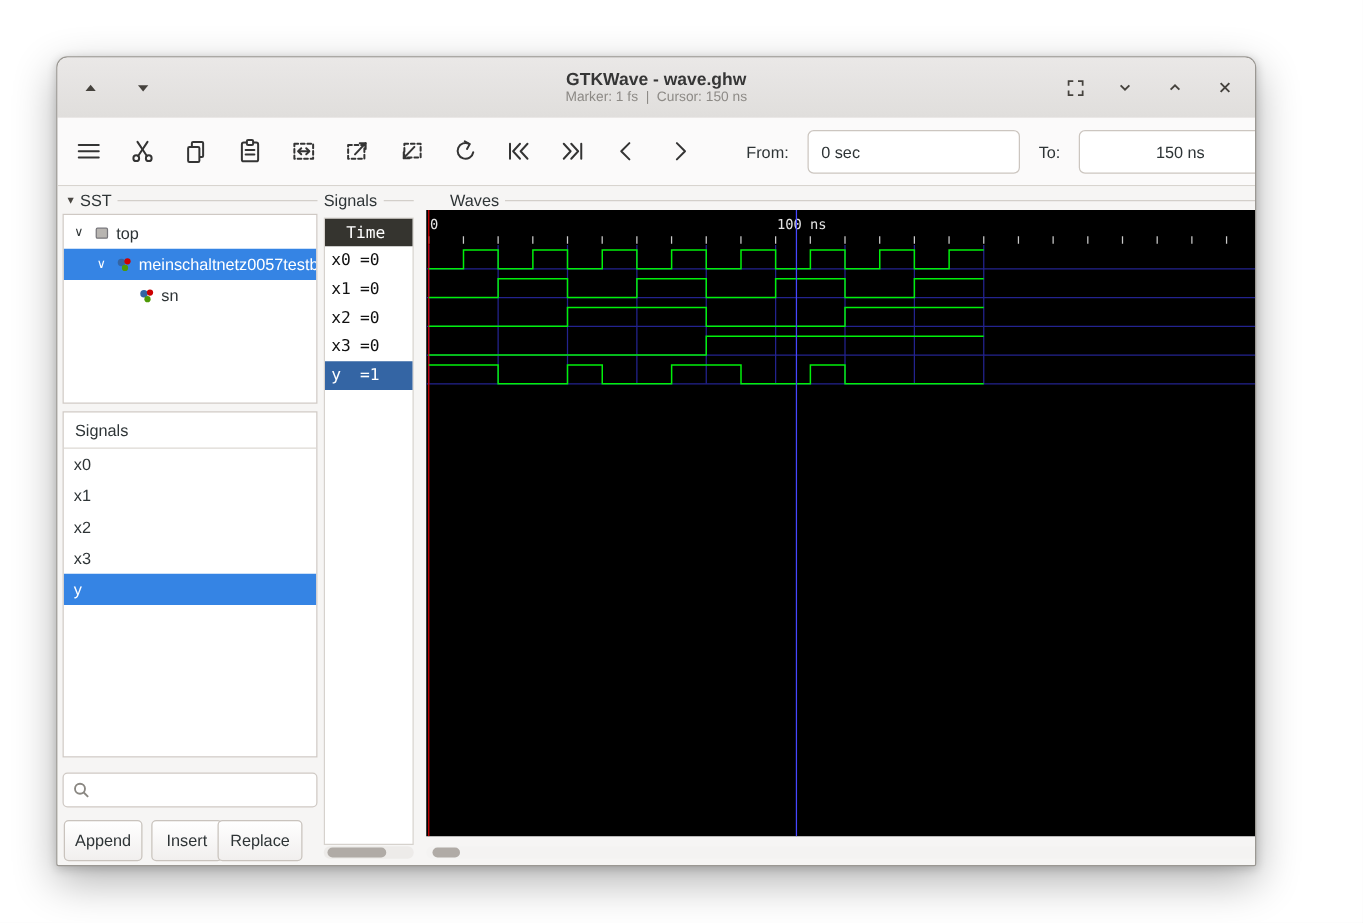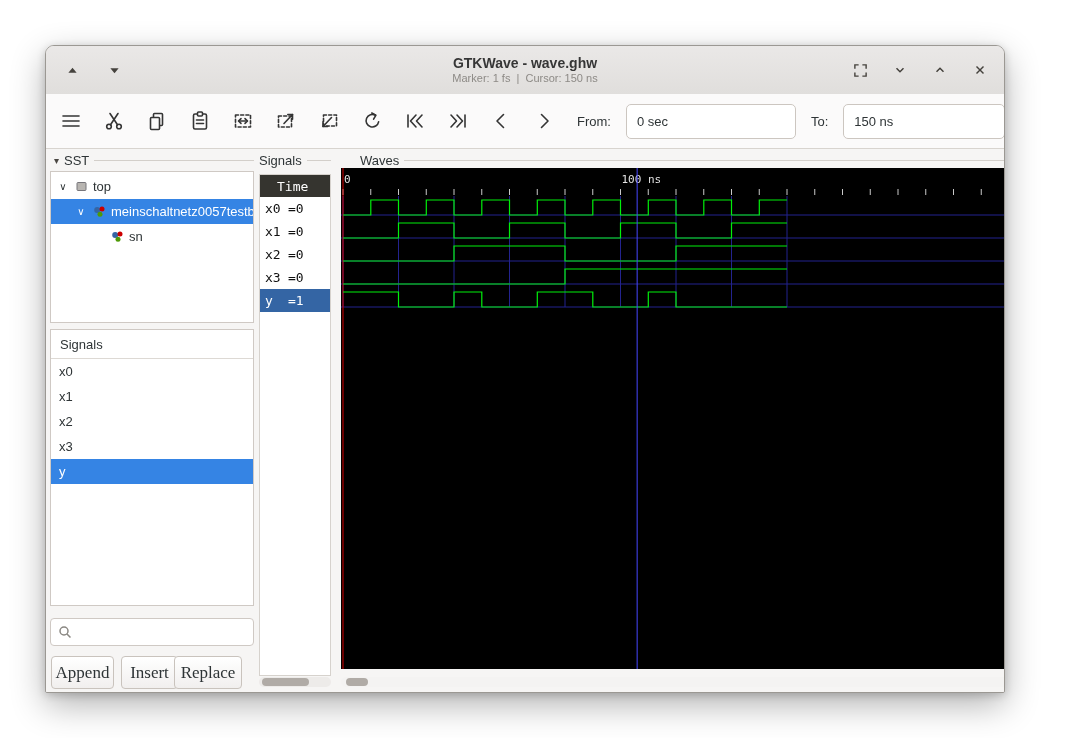--- a/index.html
+++ b/index.html
@@ -40,21 +40,21 @@
   .list-head{height:28px;display:flex;align-items:center;padding-left:9px;font-size:13px;border-bottom:1px solid #ddd9d4;}
   .list-item{height:25px;display:flex;align-items:center;padding-left:8px;font-size:13px;}
   .list-item.sel{background:#3584e4;color:#ffffff;}
   
   .search{position:absolute;background:#ffffff;border:1px solid #cfc9c4;border-radius:4px;box-sizing:border-box;}
   .search svg{position:absolute;left:7px;top:6px;stroke:#8a8782;fill:none;stroke-width:1.5;}
   .search input{position:absolute;left:26px;top:1px;right:4px;bottom:1px;border:none;outline:none;font-size:13px;
                 font-family:inherit;background:transparent;color:#2e3436;}
   
   .gbtn{position:absolute;height:33px;background:linear-gradient(#ffffff,#f1efee);border:1px solid #c9c3bd;
-        border-radius:4px;font-size:17px;color:#2e3436;font-family:Liberation Serif, serif;text-align:center;padding:0;}
+        border-radius:4px;font-size:13px;color:#2e3436;font-family:Liberation Sans, sans-serif;text-align:center;padding:0;}
   
   .mono{font-family:"DejaVu Sans Mono","Liberation Mono",monospace;}
   .time-head{position:absolute;background:#35342f;color:#ffffff;font-size:13px;display:flex;align-items:center;
              padding-left:17px;box-sizing:border-box;}
   .sig-row{height:23px;display:flex;align-items:center;padding-left:5px;font-size:13px;color:#111;box-sizing:border-box;}
   .sig-row.sel{background:#3465a4;color:#ffffff;}
   .sig-name{display:inline-block;min-width:23px;}
   
   .canvas{position:absolute;background:#000000;}
   .vscroll{position:absolute;background:#f3f2f1;border:1px solid #ddd9d5;box-sizing:border-box;}
@@ -187,24 +187,24 @@
       <span class="tool">
         <svg width="24" height="24" viewBox="0 0 24 24" stroke-width="1.5">
             <polyline points="14.5,5.5 8,12 14.5,18.5"></polyline>
           </svg>
       </span>
       <span class="tool">
         <svg width="24" height="24" viewBox="0 0 24 24" stroke-width="1.5">
             <polyline points="9.5,5.5 16,12 9.5,18.5"></polyline>
           </svg>
       </span>
-      <span class="tlabel" style="margin-left:4px;">From:</span>
+      <span class="tlabel" style="margin-left:24px;">From:</span>
       <input class="entry" id="from-entry" style="width: 170px;" value="0 sec">
       <span class="tlabel">To:</span>
-      <input class="entry" id="to-entry" style="width: 162px;" value="150 ns">
+      <input class="entry" id="to-entry" style="width: 162px; text-align: center;" value="150 ns">
       <span class="tool" style="margin-left:auto;">
         <svg width="26" height="26" viewBox="0 0 24 24">
             <path d="M18.9 9.5 A7.2 7.2 0 1 0 19.2 13.8"></path>
             <polyline points="19.6,5.4 19.1,9.8 14.7,9.2"></polyline>
           </svg>
       </span>
     </div>
 
     <div class="content">
 

